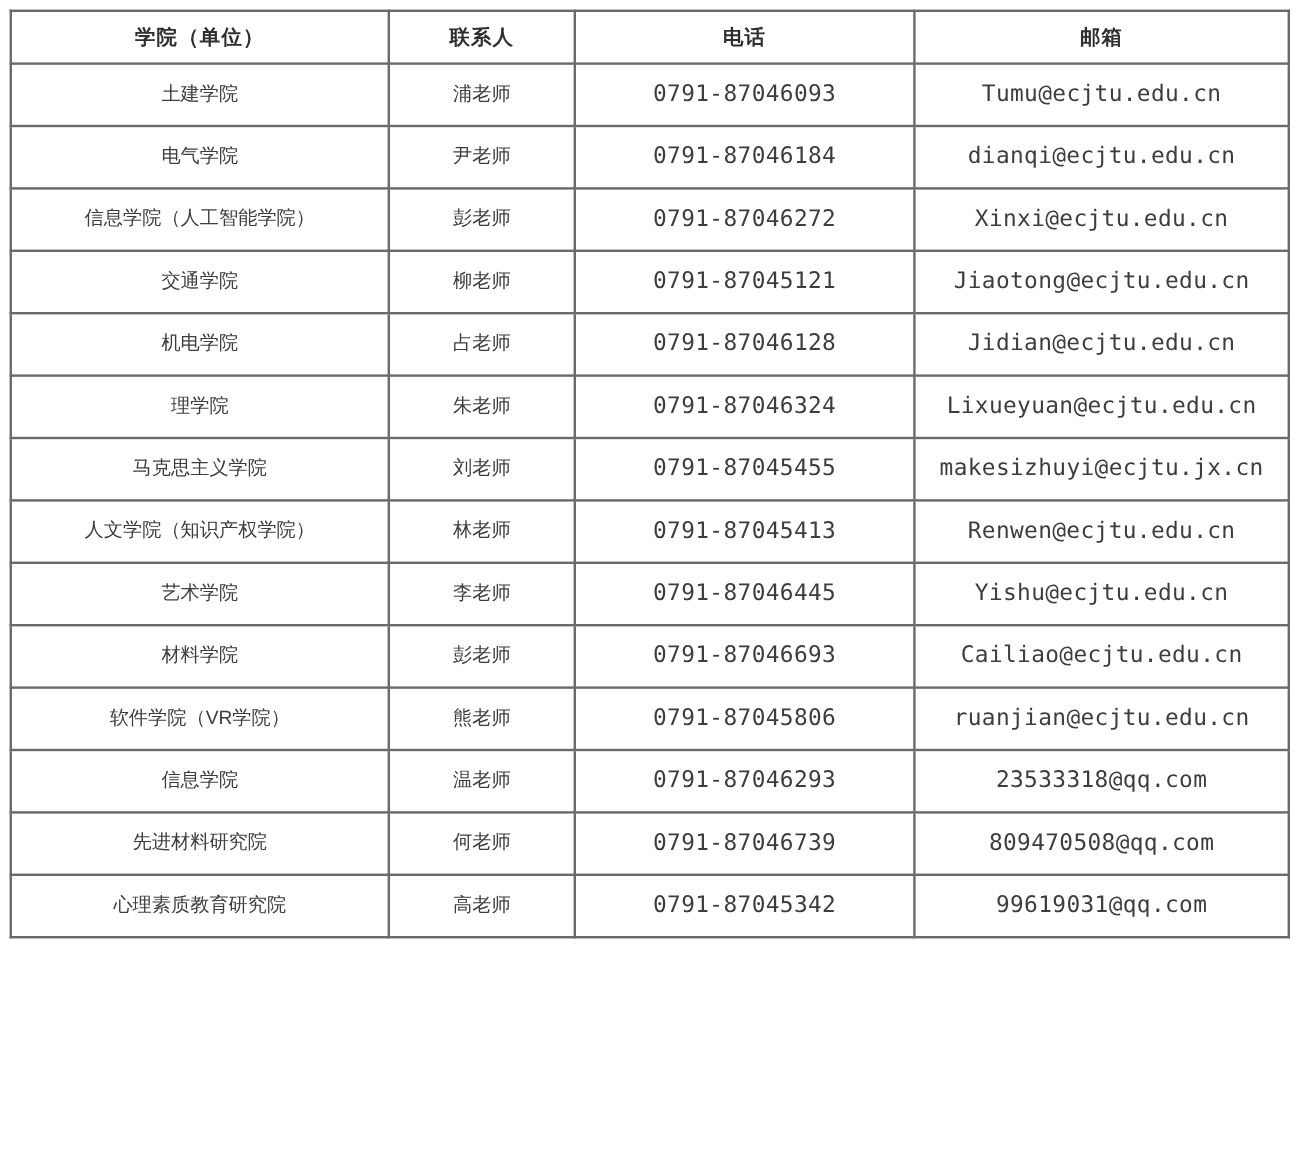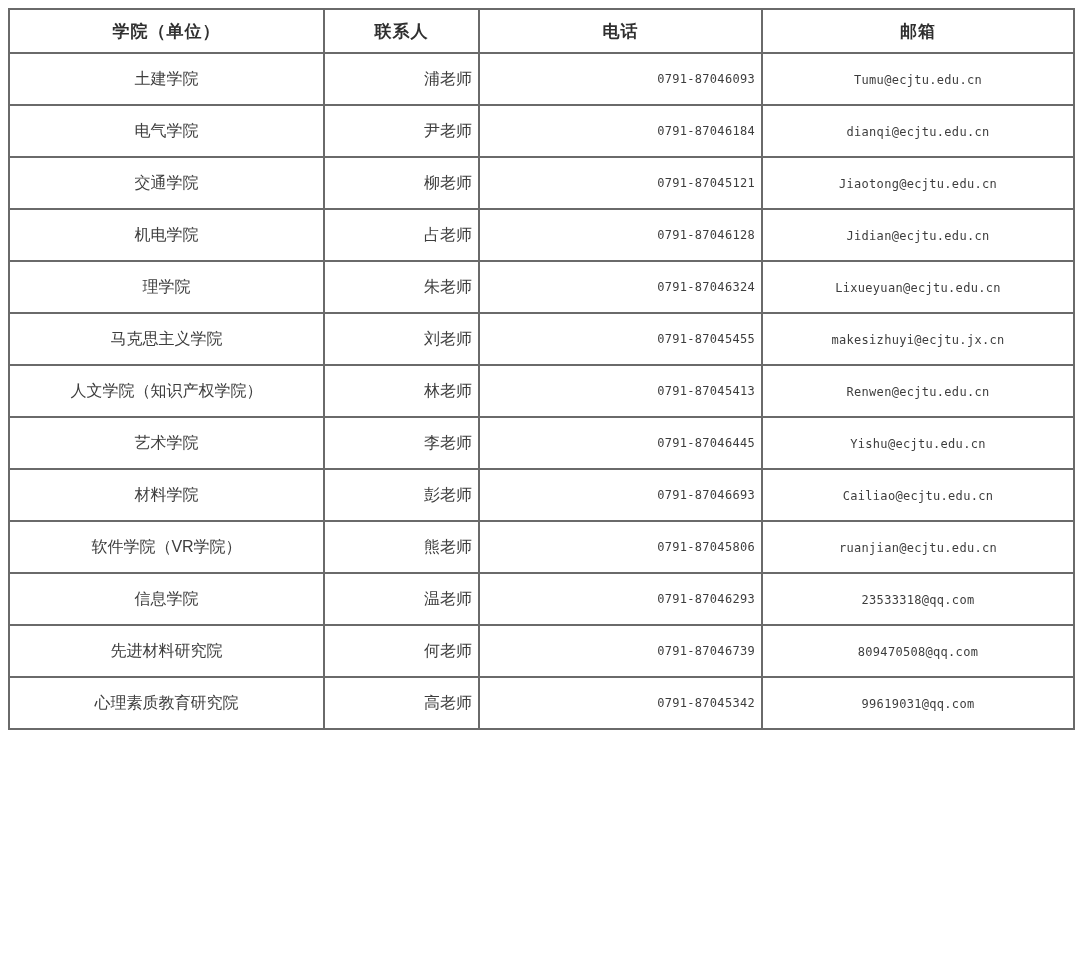--- a/index.html
+++ b/index.html
@@ -45,25 +45,25 @@
     letter-spacing:1px;
   }
   table.contact-table td{
     height:52px;
     font-size:16px;
     line-height:1.25;
   }
   tr.tall td{height:86px;}
   .mono{
     font-family:"DejaVu Sans Mono","Liberation Mono",monospace;
-    font-size:12px;
+    font-size:19px;
     letter-spacing:0.3px;
     white-space:nowrap;
   }
-  .line{padding:4px 0;text-align:right;}
+  .line{padding:4px 0;}
   td .line:only-child{padding:0;}
 </style>
 </head>
 <body>
 
 <div class="table-wrap">
   <table class="contact-table">
     <colgroup>
       <col class="c1">
         <col class="c2">
@@ -93,20 +93,30 @@
           <td><span>电气学院</span></td>
           <td>
             <div class="line">尹老师</div>
           </td>
           <td>
             <div class="line mono">0791-87046184</div>
           </td>
           <td><span class="mono">dianqi@ecjtu.edu.cn</span></td>
         </tr>
         <tr>
+          <td><span>信息学院（人工智能学院）</span></td>
+          <td>
+            <div class="line">彭老师</div>
+          </td>
+          <td>
+            <div class="line mono">0791-87046272</div>
+          </td>
+          <td><span class="mono">Xinxi@ecjtu.edu.cn</span></td>
+        </tr>
+        <tr>
           <td><span>交通学院</span></td>
           <td>
             <div class="line">柳老师</div>
           </td>
           <td>
             <div class="line mono">0791-87045121</div>
           </td>
           <td><span class="mono">Jiaotong@ecjtu.edu.cn</span></td>
         </tr>
         <tr>

